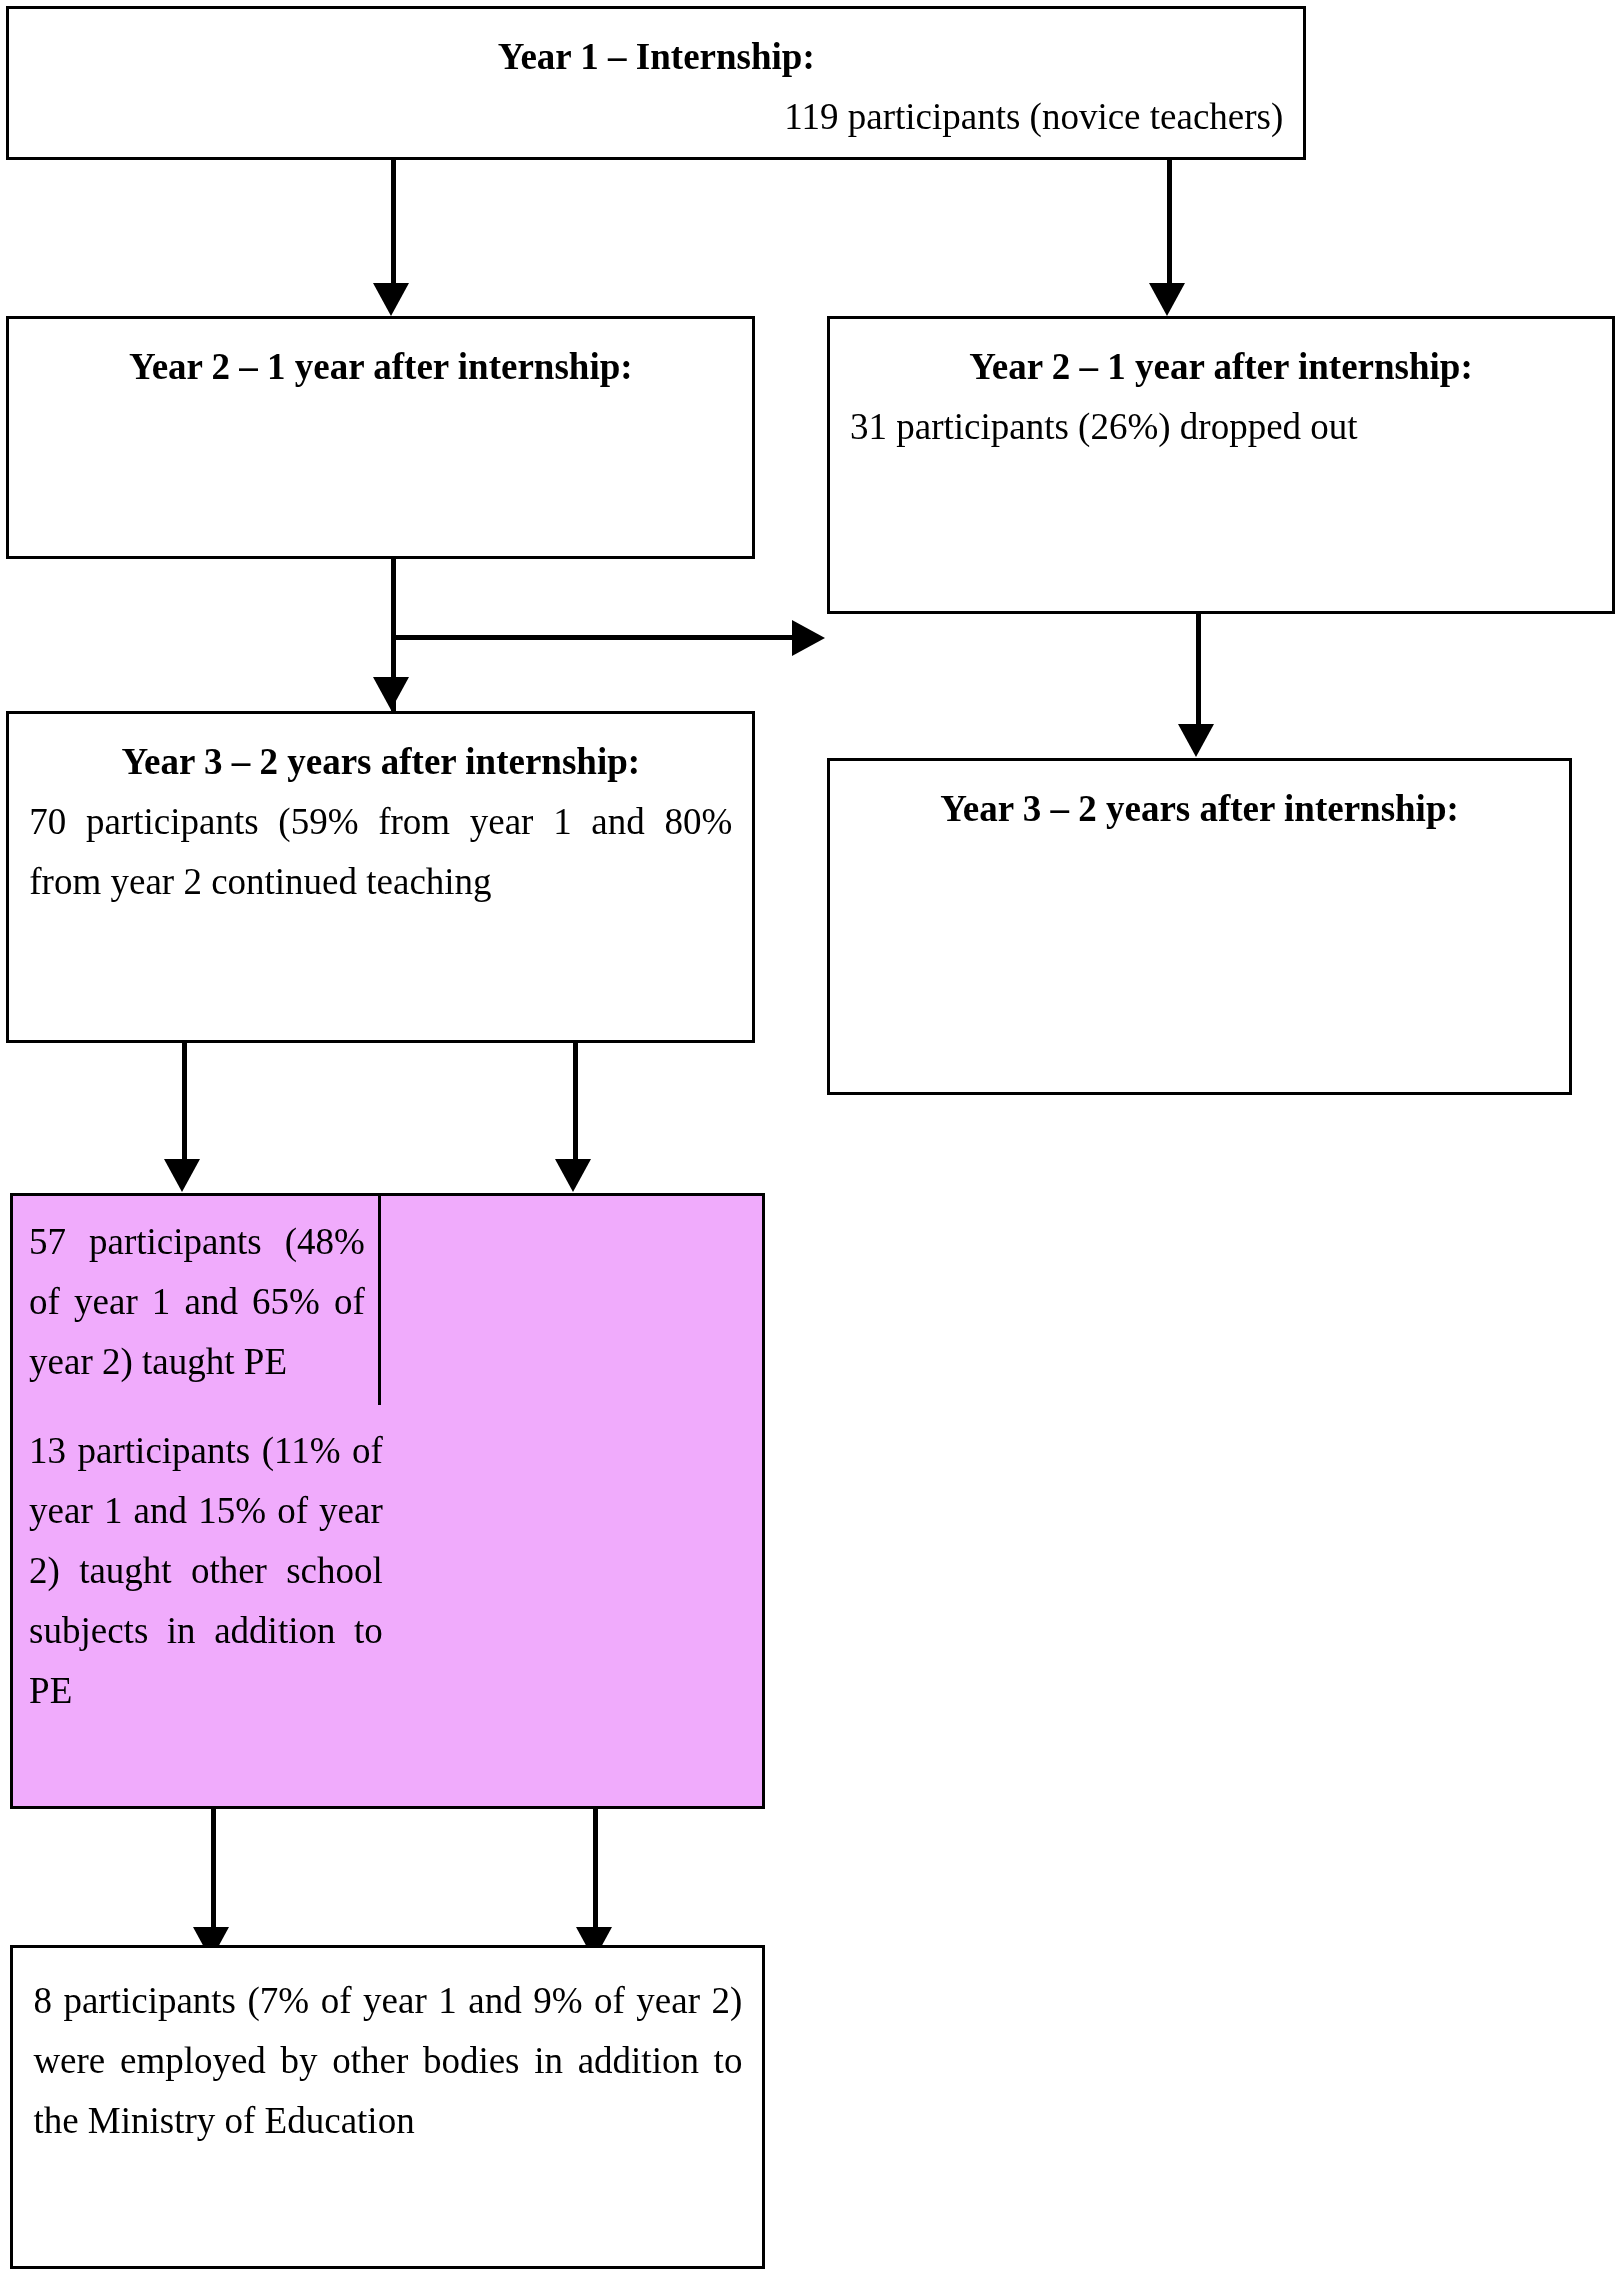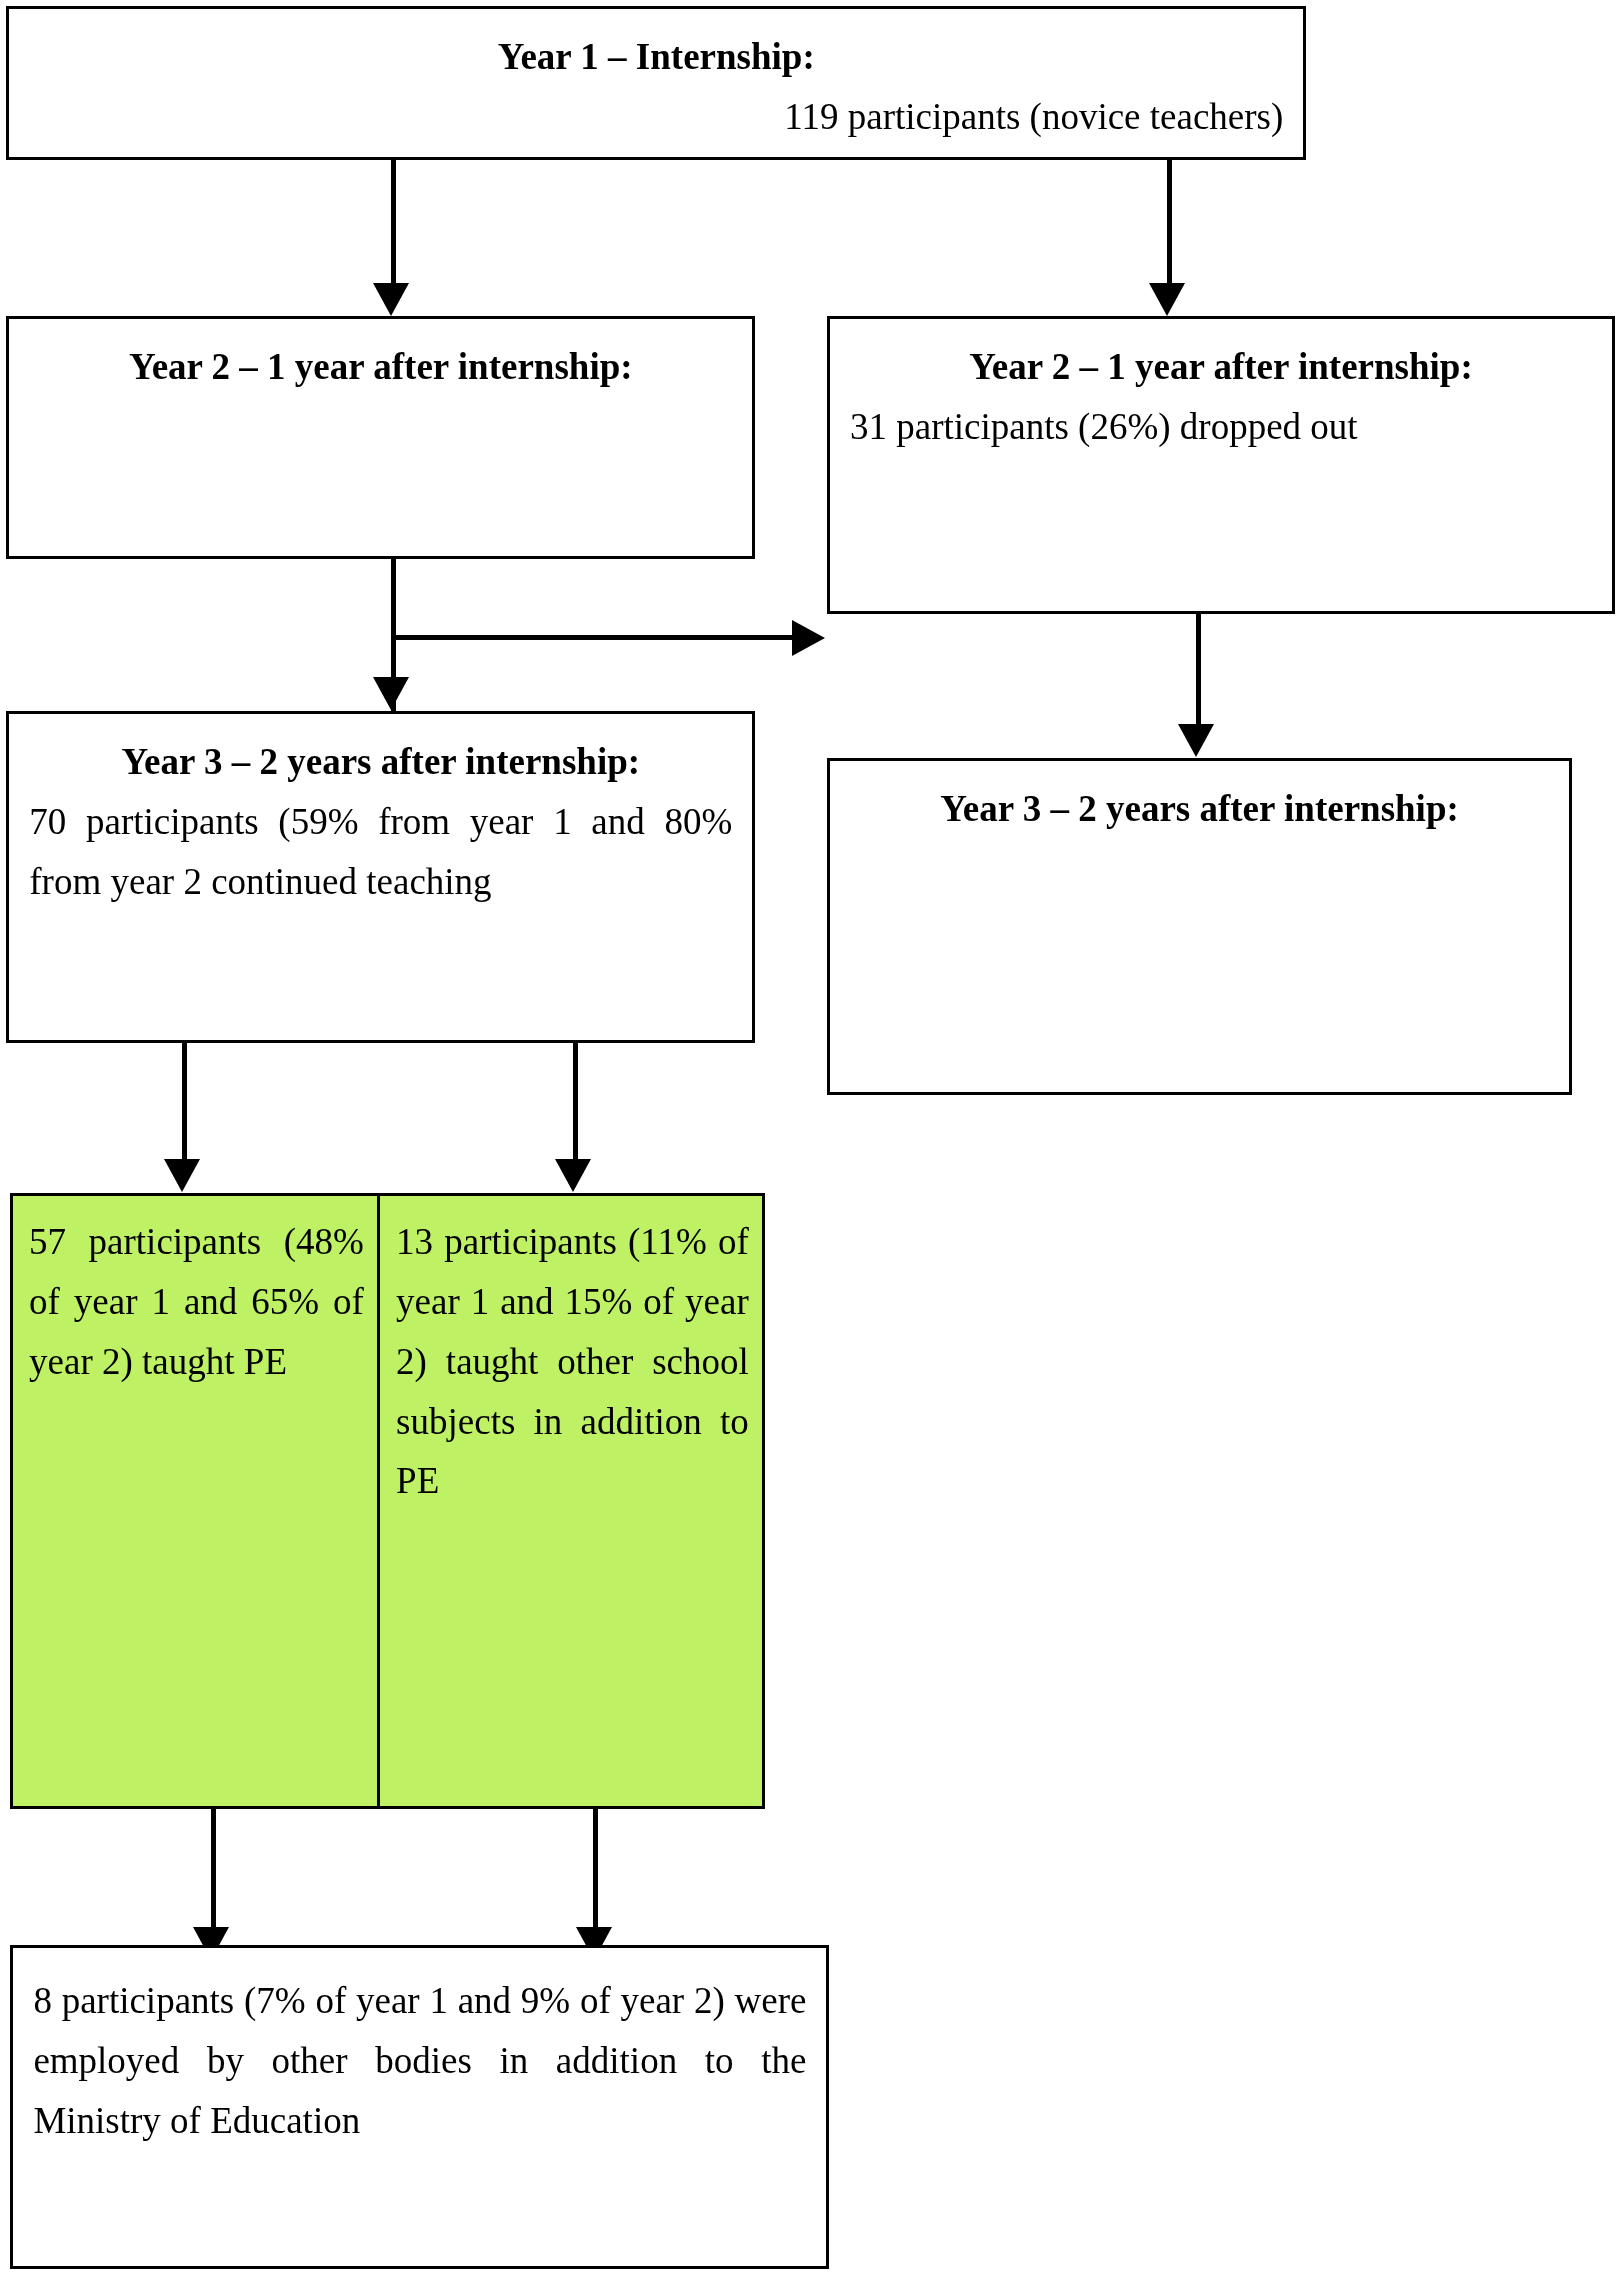--- a/index.html
+++ b/index.html
@@ -42,23 +42,23 @@
     text-justify: inter-word;
     hyphens: none;
   }
   .nojustify { text-align: left; }
 
   
   .split-box {
     position: absolute;
     box-sizing: border-box;
     border: 3.7px solid #000000;
-    background: #bef264;
+    background: #f0abfc;
     display: flex;
-    flex-direction: row;
+    flex-direction: column;
   }
   .split-col {
     box-sizing: border-box;
     padding: 15.7px 13.6px 13.6px 15.7px;
     font-size: 37px;
     line-height: 1.62;
     text-align: justify;
     text-justify: inter-word;
   }
   .split-col.left  { width: 368px; border-right: 3.1px solid #000000; }
@@ -144,18 +144,18 @@
     <div class="split-col left">57 participants (48% of year 1 and 65% of year 2) taught PE</div>
     <div class="split-col right">13 participants (11% of year 1 and 15% of year 2) taught other school subjects in addition to PE</div>
   </div>
 
   <div class="vline" style="left:211px; top:1809px; height:120px;"></div>
   <div class="arrow-down" style="left:193px; top:1927px;"></div>
 
   <div class="vline" style="left:593px; top:1809px; height:120px;"></div>
   <div class="arrow-down" style="left:576px; top:1927px;"></div>
 
-  <div class="box" style="left:10.4px; top:1945px; width:819px; height:324px; padding-top:23px;">
+  <div class="box" style="left:10.4px; top:1945px; width:755px; height:324px; padding-top:23px;">
     <div class="box-body">8 participants (7% of year 1 and 9% of year 2) were employed by other bodies in addition to the Ministry of Education</div>
   </div>
 
 </div>
 
 
 </body></html>

